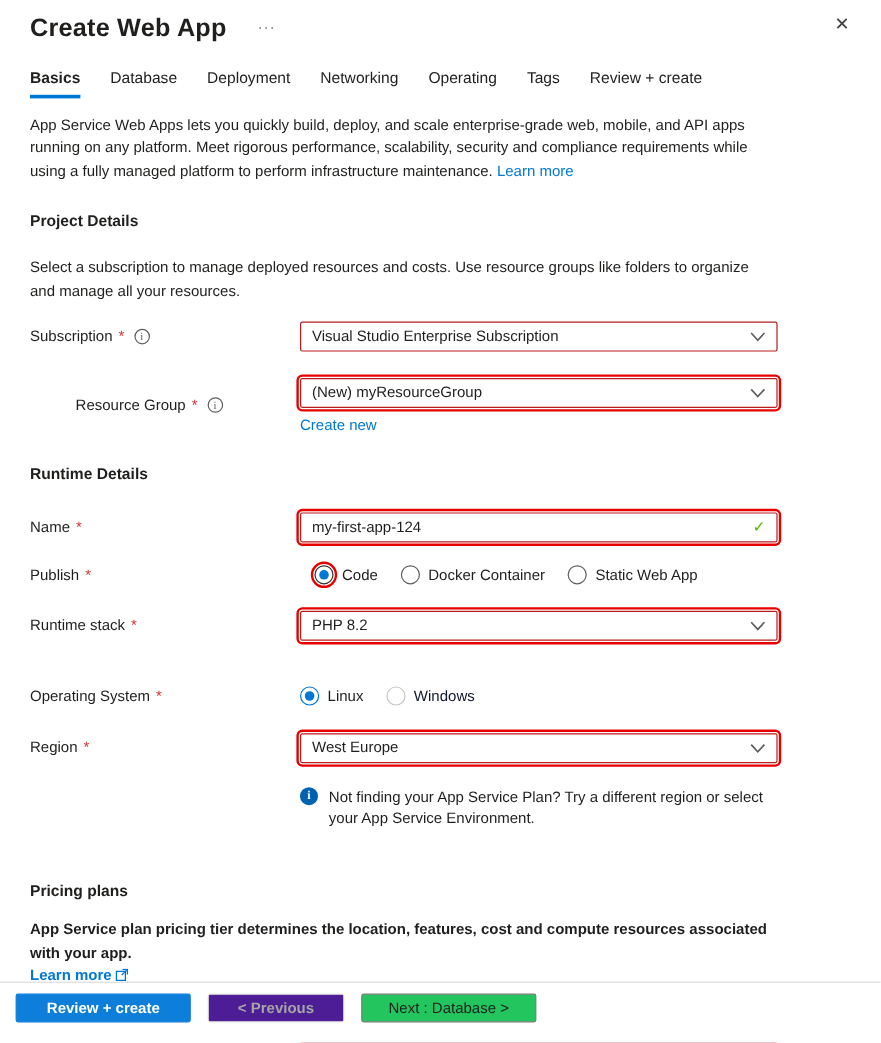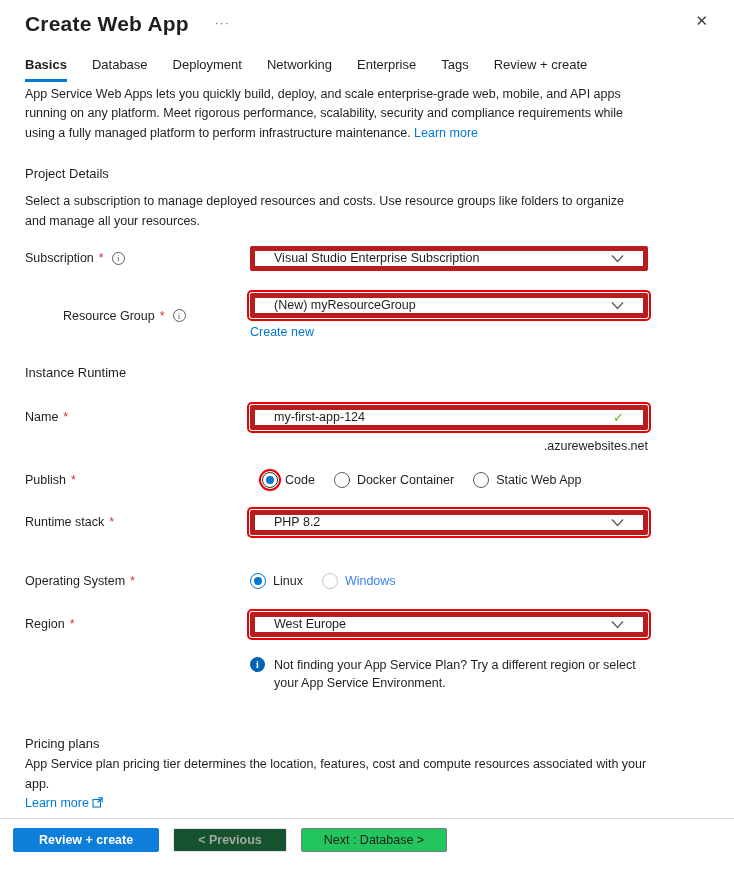--- a/index.html
+++ b/index.html
@@ -24,103 +24,103 @@
   .close-btn {
     position: absolute; top: 12px; right: 26px;
     font-size: 15px; color: #404040; cursor: pointer; line-height: 18px;
   }
   
   .tabs { display: flex; gap: 25px; padding: 0 25px; margin-top: 21px; }
   .tab { font-size: 13px; color: #201f1e; padding-bottom: 7px; cursor: pointer; border-bottom: 3px solid transparent; }
   .tab.active { font-weight: bold; border-bottom-color: #0078d4; }
   
   .content { padding: 0 86px 0 25px; }
-  .intro { margin-top: 3px; line-height: 1.55; color: #201f1e; }
+  .intro { margin-top: 13px; line-height: 1.55; color: #201f1e; }
   a.link { color: #0078d4; text-decoration: none; cursor: pointer; }
-  .section-title { margin-top: 23px; font-size: 13px; font-weight: normal; color: #201f1e; }
-  .section-desc { margin-top: 11px; line-height: 1.55; }
+  .section-title { margin-top: 23px; font-size: 13px; font-weight: bold; color: #201f1e; }
+  .section-desc { margin-top: 23px; line-height: 1.55; }
   
   .form-row { display: flex; align-items: center; margin-top: 15px; }
   .form-label { width: 225px; flex: 0 0 225px; display: flex; align-items: center; gap: 4px; }
   .form-label.indent { padding-left: 38px; }
   .req { color: #d13438; margin-left: 1px; }
   .info-icon {
     display: inline-flex; align-items: center; justify-content: center;
     width: 13px; height: 13px; border: 1px solid #605e5c; border-radius: 50%;
     font-size: 9px; color: #605e5c; margin-left: 4px; font-family: "Liberation Serif", serif;
     cursor: pointer;
   }
   .field { flex: 1; min-width: 0; }
   .control {
-    height: 25px; border: 5px solid #b91c1c; border-radius: 2px; background: #fff;
+    height: 25px; border: 1px solid #b91c1c; border-radius: 2px; background: #fff;
     display: flex; align-items: center; justify-content: space-between;
-    padding: 0 19px; cursor: pointer; color: #201f1e;
+    padding: 0 9px; cursor: pointer; color: #201f1e;
   }
   .annot { outline: 2px solid #e80000; outline-offset: 1px; }
   .chevron { flex: 0 0 auto; margin-left: 8px; }
   .valid-check { color: #5db300; font-size: 13px; font-weight: bold; }
   .suffix-line { text-align: right; margin-top: 9px; color: #201f1e; }
   .sub-link { margin-top: 7px; display: inline-block; }
   
   .radio-row { display: flex; align-items: flex-start; gap: 19px; }
   .radio-item { display: flex; align-items: center; gap: 7px; cursor: pointer; }
   .radio-circle {
     width: 16px; height: 16px; border-radius: 50%;
     border: 1px solid #605e5c; background: #fff;
     display: inline-flex; align-items: center; justify-content: center; flex: 0 0 auto;
   }
   .radio-circle.checked { border-color: #0078d4; }
   .radio-circle.checked::after {
     content: ""; width: 8px; height: 8px; border-radius: 50%; background: #0078d4;
   }
   .radio-circle.dark.checked { border-color: #323130; }
   .radio-circle.disabled { border-color: #c8c6c4; }
-  .radio-item.disabled .radio-label { color: #3b82f6; }
+  .radio-item.disabled .radio-label { color: #0f172a; }
   .annot-circle { outline: 2px solid #e80000; outline-offset: 1px; border-radius: 50%; }
   
   .info-note { display: flex; gap: 9px; margin-left: 225px; margin-top: 19px; width: 400px; }
   .info-bubble {
     flex: 0 0 auto; width: 15px; height: 15px; border-radius: 50%; background: #0063b1;
     color: #fff; font-size: 10px; font-weight: bold; display: flex; align-items: center;
     justify-content: center; margin-top: 1px; font-family: "Liberation Serif", serif;
   }
   .info-text { line-height: 1.45; }
   
   .pricing-title { margin-top: 44px; }
   .ext-icon { display: inline-block; vertical-align: -1px; margin-left: 3px; }
   
   .footer {
     position: absolute; left: 0; right: 0; bottom: 0; height: 51px;
     border-top: 1px solid #dcdcdc; background: #fff;
     display: flex; align-items: center; gap: 14px; padding: 0 0 8px 13px;
   }
   .btn { height: 24px; font-size: 12.5px; border-radius: 2px; display: inline-flex; align-items: center; justify-content: center; cursor: pointer; font-family: inherit; }
   .btn-primary { background: #0d7ed9; color: #fff; font-weight: bold; border: 1px solid #0d7ed9; padding: 0 25px; }
-  .btn-disabled { background: #14532d; color: #a6a6a6; border: 1px solid #e3e3e3; padding: 0 24px; font-weight: bold; cursor: default; }
+  .btn-disabled { background: #4c1d95; color: #a6a6a6; border: 1px solid #e3e3e3; padding: 0 24px; font-weight: bold; cursor: default; }
   .btn-outline { background: #22c55e; color: #201f1e; border: 1px solid #7a7a7a; padding: 0 22px; font-weight: normal; }
 </style>
 </head>
 <body>
 
 <div class="page">
 
   <div class="header">
     <div class="title-row">
       <div class="page-title">Create Web App</div>
       <div class="more-btn">···</div>
     </div>
     <div class="close-btn">✕</div>
   </div>
 
   <div class="tabs">
     <div class="tab active">Basics</div>
     <div class="tab">Database</div>
     <div class="tab">Deployment</div>
     <div class="tab">Networking</div>
-    <div class="tab">Enterprise</div>
+    <div class="tab">Operating</div>
     <div class="tab">Tags</div>
     <div class="tab">Review + create</div>
   </div>
 
   <div class="content">
 
     <div class="intro">
       <span>App Service Web Apps lets you quickly build, deploy, and scale enterprise-grade web, mobile, and API apps running on any platform. Meet rigorous performance, scalability, security and compliance requirements while using a fully managed platform to perform infrastructure maintenance.</span>
       <a class="link">Learn more</a>
     </div>
@@ -154,33 +154,32 @@
         <div class="control annot">
           <span>(New) myResourceGroup</span>
           <svg class="chevron" width="13" height="9" viewBox="0 0 13 9">
               <polyline points="1,1.5 6.5,7.5 12,1.5" fill="none" stroke="#605e5c" stroke-width="1.4"></polyline>
             </svg>
         </div>
         <a class="link sub-link">Create new</a>
       </div>
     </div>
 
-    <div class="section-title" style="margin-top:26px;">Instance Runtime</div>
+    <div class="section-title" style="margin-top:26px;">Runtime Details</div>
 
     <div class="form-row" style="margin-top:25px;">
       <div class="form-label" style="align-self:flex-start; margin-top:5px;">
         <span>Name</span>
           <span class="req">*</span>
       </div>
       <div class="field">
         <div class="control annot">
           <span>my-first-app-124</span>
           <span class="valid-check">✓</span>
         </div>
-        <div class="suffix-line">.azurewebsites.net</div>
       </div>
     </div>
 
     <div class="form-row" style="margin-top:19px;gap:12px;">
       <div class="form-label">
         <span>Publish</span>
           <span class="req">*</span>
       </div>
       <div class="field">
         <div class="radio-row">
@@ -248,21 +247,21 @@
         </div>
       </div>
     </div>
 
     <div class="info-note">
       <span class="info-bubble">i</span>
       <span class="info-text">Not finding your App Service Plan? Try a different region or select your App Service Environment.</span>
     </div>
 
     <div class="section-title pricing-title">Pricing plans</div>
-    <div class="section-desc" style="margin-top:4px;">
+    <div class="section-desc" style="margin-top:15px;font-weight:bold;">
       <span>App Service plan pricing tier determines the location, features, cost and compute resources associated with your app.</span><br>
       <a class="link"><span>Learn more</span><svg class="ext-icon" width="11" height="11" viewBox="0 0 11 11">
             <rect x="1" y="2.5" width="7.5" height="7.5" fill="none" stroke="#0078d4" stroke-width="1.1"></rect>
             <polyline points="6,0.8 10.2,0.8 10.2,5" fill="none" stroke="#0078d4" stroke-width="1.1"></polyline>
             <line x1="5.4" y1="5.6" x2="10" y2="1" stroke="#0078d4" stroke-width="1.1"></line>
           </svg></a>
     </div>
 
     <div class="form-row" style="margin-top:18px;">
       <div class="form-label" style="align-self:flex-start; margin-top:5px;">

